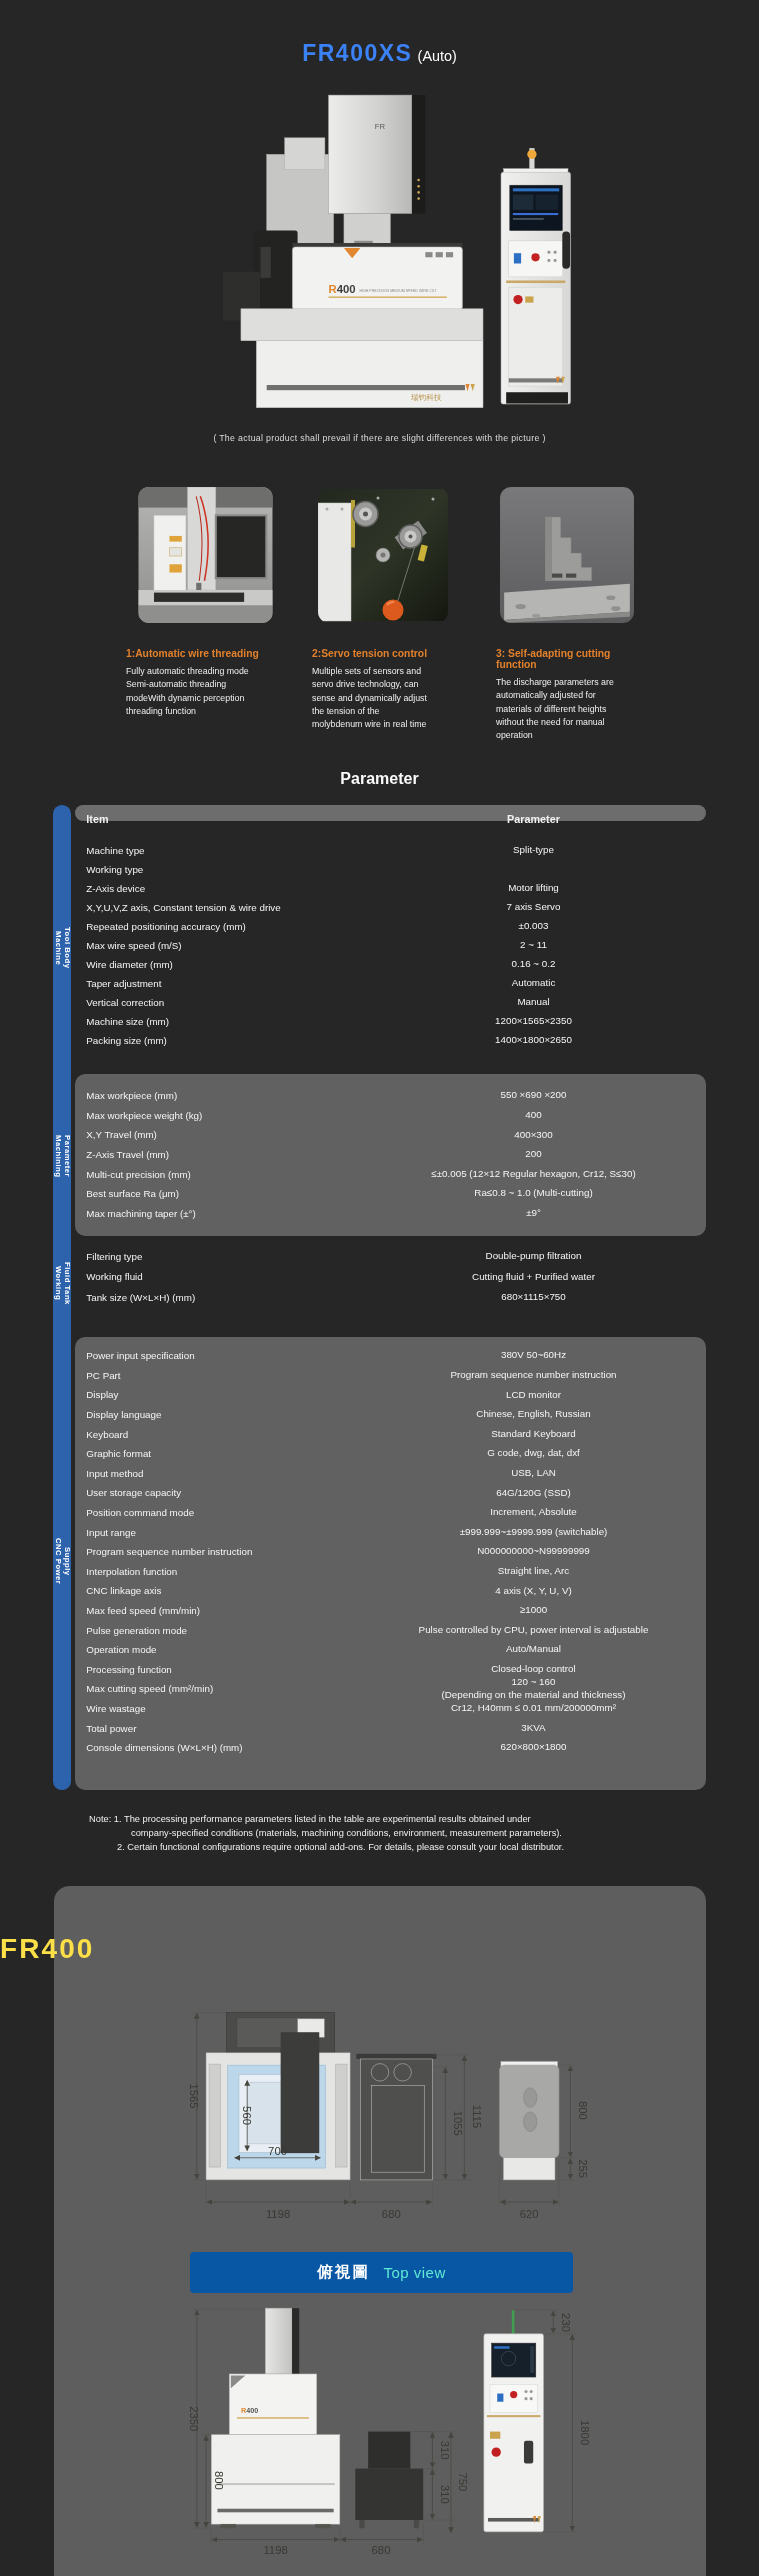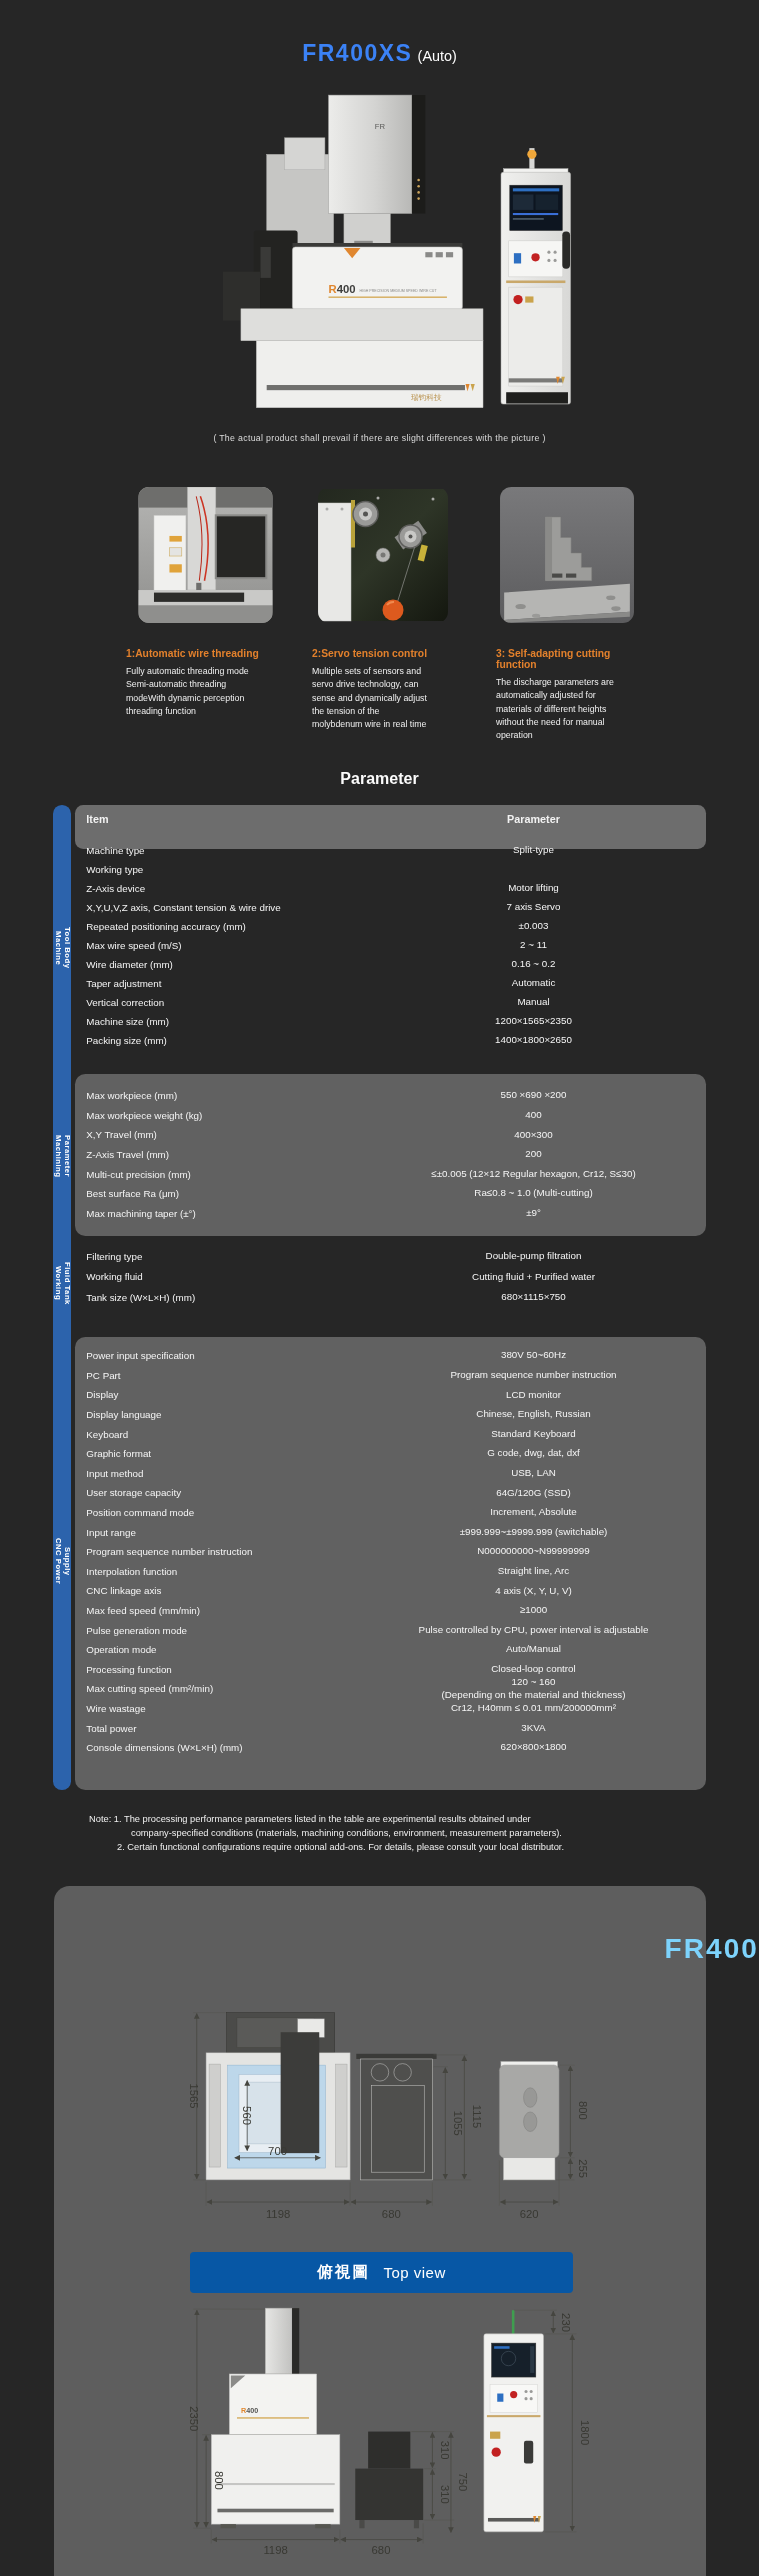--- a/index.html
+++ b/index.html
@@ -15,21 +15,21 @@
   .card{border-radius:11.3px;overflow:hidden;}
   .card svg{display:block;}
   .feat-title{font-size:10.3px;font-weight:bold;color:#e2802c;margin-bottom:6.2px;}
   .feat-desc{font-size:8.8px;line-height:1.5;color:#f0f0f0;}
   
   #param-heading{top:770px;left:0;width:759px;text-align:center;font-size:16px;font-weight:bold;color:#fbfbfb;}
   #side-bar{top:805px;left:53px;width:17.5px;height:985px;background:#2c63ac;border-radius:8.8px;}
   .side-label{left:53px;width:17.5px;display:flex;align-items:center;justify-content:center;}
   .side-label .vtxt{writing-mode:vertical-lr;text-orientation:sideways;font-size:7.7px;font-weight:bold;
                     color:#ffffff;letter-spacing:0.5px;line-height:8.8px;text-align:center;}
-  #table-header{top:805px;left:75px;width:631px;height:44px;background:#6d6d6d;border-radius:8.2px;}
+  #table-header{top:805px;left:75px;width:631px;height:16px;background:#6d6d6d;border-radius:8.2px;}
   #col-item{position:absolute;left:11.3px;top:0;height:28px;line-height:28px;font-size:10.8px;font-weight:bold;}
   #col-param{position:absolute;left:237px;top:0;width:443px;height:28px;line-height:28px;font-size:10.8px;font-weight:bold;text-align:center;}
   .rows{left:75px;width:631px;}
   .t-row{position:relative;height:19px;}
   .sect-gray .t-row{height:19.6px;}
   #rows-cnc .t-row{height:19.6px;}
   .t-row.tall{height:41px;}
   .t-item{position:absolute;left:11.3px;top:0;height:100%;display:flex;align-items:center;font-size:9.8px;color:#f5f5f5;white-space:nowrap;}
   .t-val{position:absolute;left:237px;top:0;width:443px;height:100%;display:flex;flex-direction:column;
          align-items:center;justify-content:center;font-size:9.8px;color:#f5f5f5;text-align:center;line-height:1.3;}
@@ -41,26 +41,26 @@
   #rows-wft{top:1246px;}
   #rows-wft .t-row{height:20.6px;}
   #rows-cnc{top:1346px;}
   
   .note-line{left:0;width:759px;font-size:9.3px;color:#f0f0f0;}
   #note-1{top:1814px;padding-left:89px;}
   #note-2{top:1828px;padding-left:131px;}
   #note-3{top:1842px;padding-left:117px;}
   
   #draw-panel{top:1886px;left:54px;width:652px;height:786px;background:#5e5e5e;border-radius:15.5px;}
-  #fr-logo{top:1933px;left:0;width:759px;text-align:right;font-size:28px;font-weight:bold;
-           color:#7dd3fc;letter-spacing:2.1px;}
+  #fr-logo{top:1933px;left:0;width:759px;text-align:left;font-size:28px;font-weight:bold;
+           color:#fde047;letter-spacing:2.1px;}
   .view-band{left:190px;width:383px;height:41px;background:#0757a5;border-radius:4.1px;
              display:flex;align-items:center;justify-content:center;gap:13.4px;text-align:center;}
   .band-zh{font-size:15.5px;color:#ffffff;font-weight:bold;letter-spacing:2.1px;}
-  .band-en{font-size:15px;color:#ffffff;letter-spacing:0.5px;}
+  .band-en{font-size:15px;color:#5eead4;letter-spacing:0.5px;}
   #band-top{top:2252px;}
   svg text{font-family:"Liberation Sans",sans-serif;}
   .dimline{stroke:#45453f;stroke-width:1.4;fill:none;}
   .ext{stroke:#55554f;stroke-width:1;fill:none;}
   .dimtxt{fill:#393933;font-size:22px;}
 </style>
 </head>
 <body>
 
 <div id="page">

